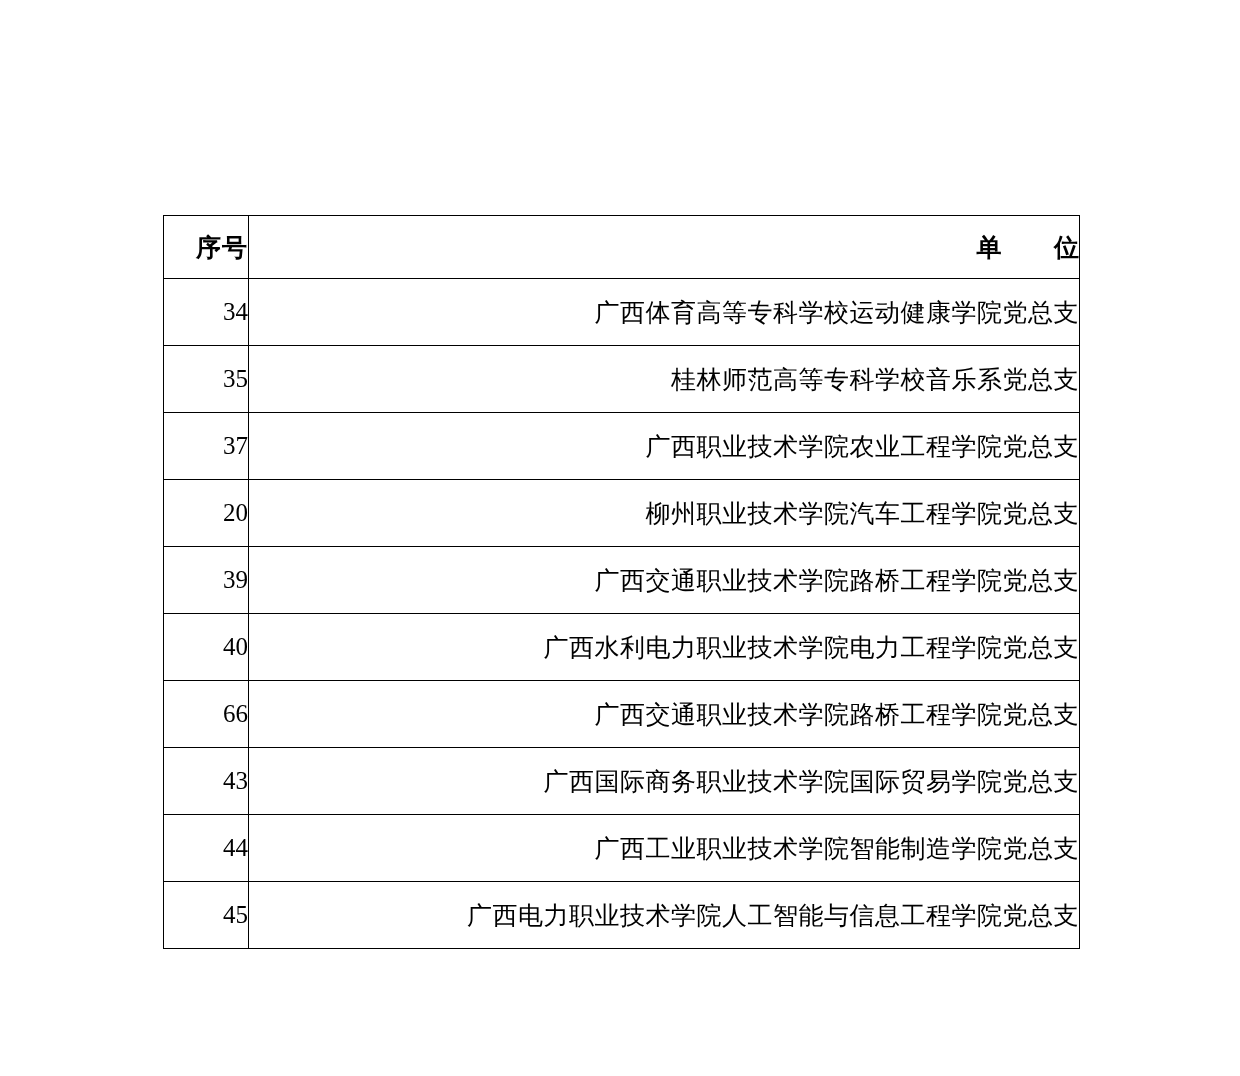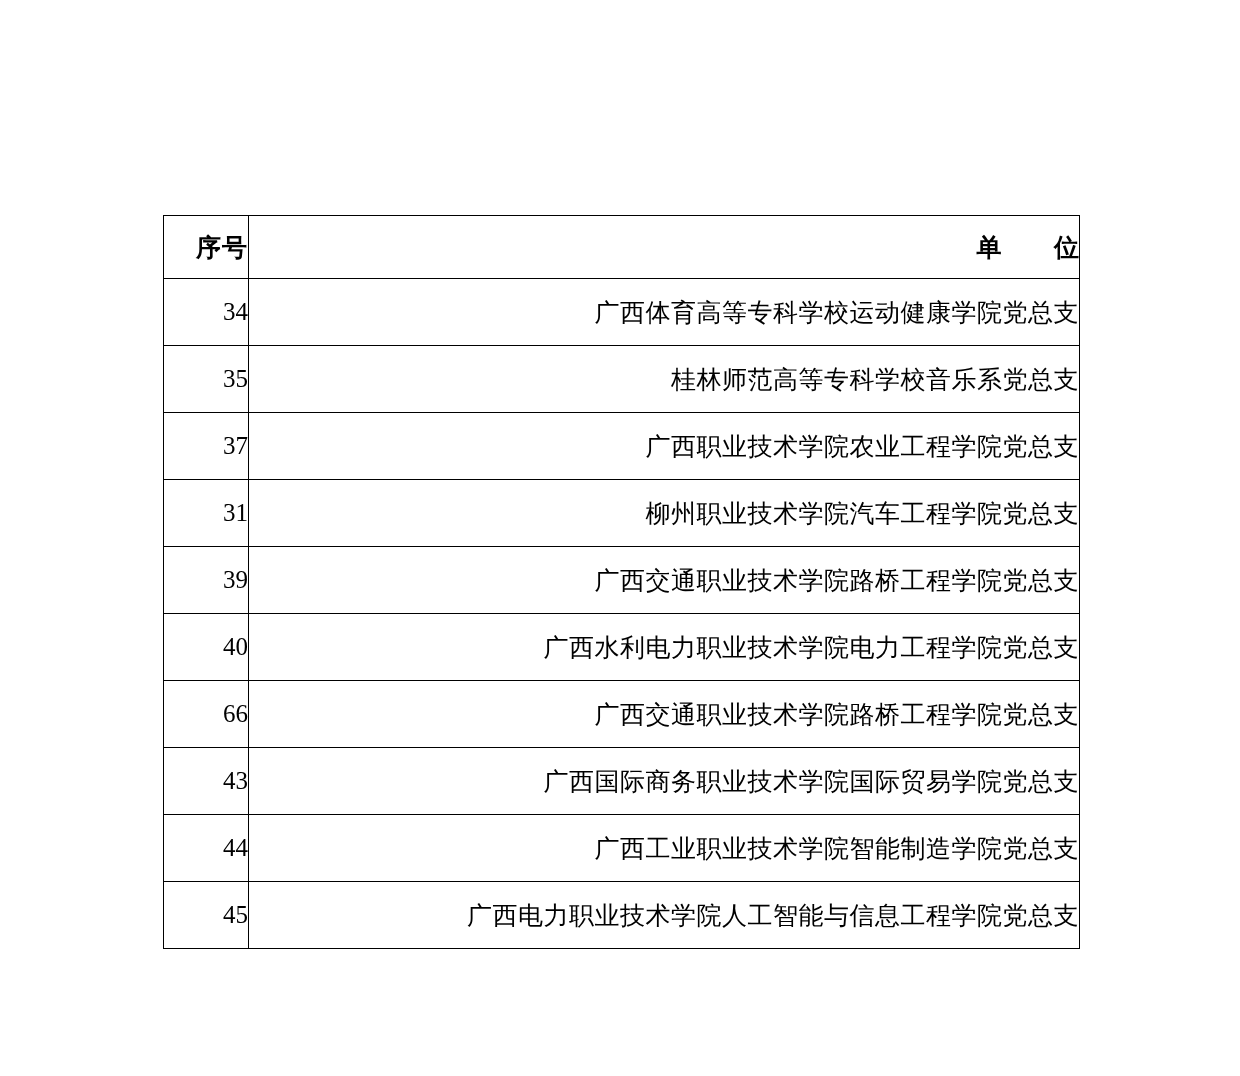--- a/index.html
+++ b/index.html
@@ -97,21 +97,21 @@
         </tr>
         <tr>
           <td class="num-cell">35</td>
           <td class="unit-cell">桂林师范高等专科学校音乐系党总支</td>
         </tr>
         <tr>
           <td class="num-cell">37</td>
           <td class="unit-cell">广西职业技术学院农业工程学院党总支</td>
         </tr>
         <tr>
-          <td class="num-cell">31</td>
+          <td class="num-cell">20</td>
           <td class="unit-cell">柳州职业技术学院汽车工程学院党总支</td>
         </tr>
         <tr>
           <td class="num-cell">39</td>
           <td class="unit-cell">广西交通职业技术学院路桥工程学院党总支</td>
         </tr>
         <tr>
           <td class="num-cell">40</td>
           <td class="unit-cell">广西水利电力职业技术学院电力工程学院党总支</td>
         </tr>

